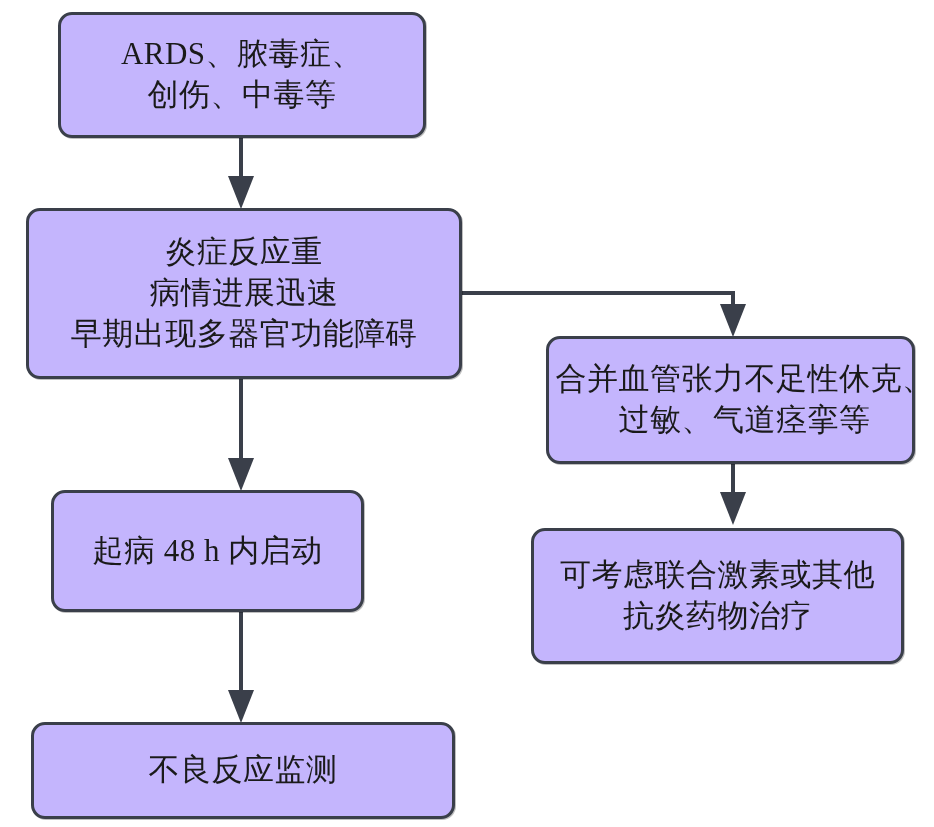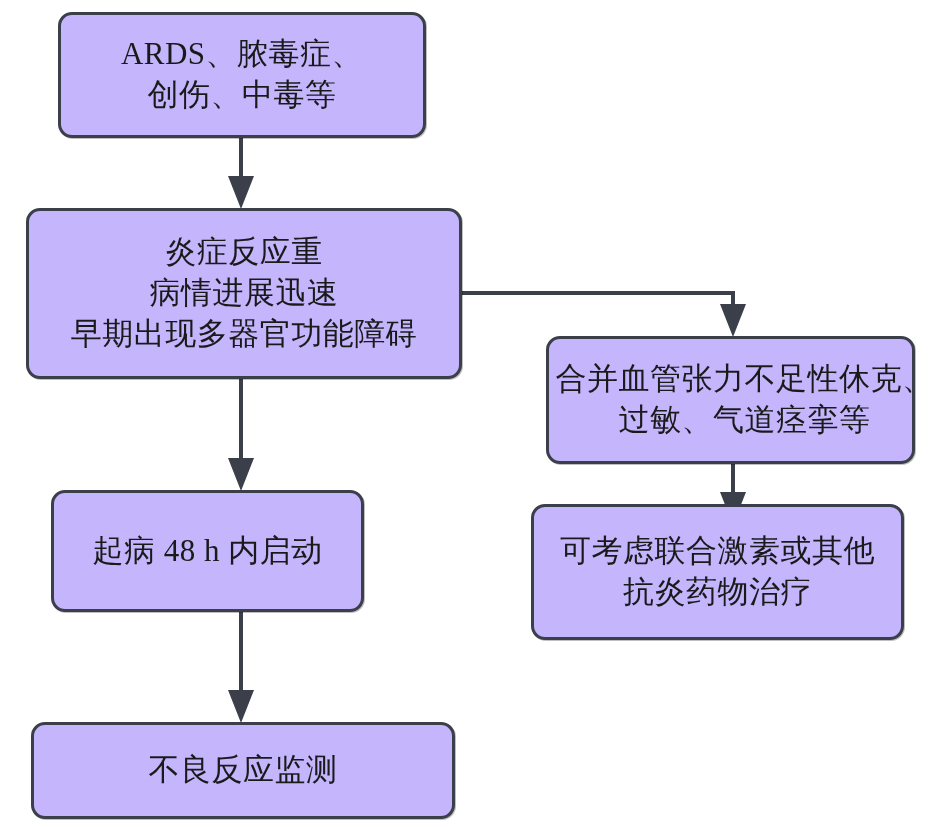--- a/index.html
+++ b/index.html
@@ -38,21 +38,21 @@
   .node .line {
     display: block;
     white-space: nowrap;
   }
   
   #node-etiology   { left: 58px;  top: 12px;  width: 368px; height: 126px; }
   #node-severity   { left: 26px;  top: 208px; width: 436px; height: 171px; }
   #node-ne         { left: 51px;  top: 490px; width: 313px; height: 122px; }
   #node-monitor    { left: 31px;  top: 722px; width: 424px; height: 97px;  }
   #node-shock      { left: 546px; top: 336px; width: 369px; height: 128px; padding-left: 28px; }
-  #node-steroid    { left: 531px; top: 504px; width: 373px; height: 136px; }
+  #node-steroid    { left: 531px; top: 528px; width: 373px; height: 136px; }
 
   
   .conn {
     position: absolute;
     top: 0;
     left: 0;
     width: 934px;
     height: 827px;
     pointer-events: none;
   }

